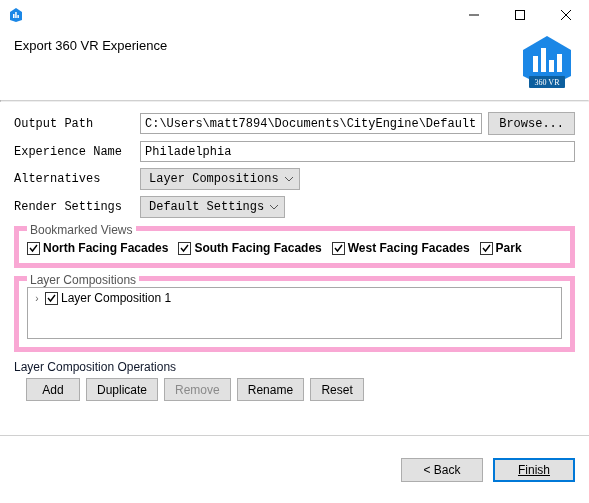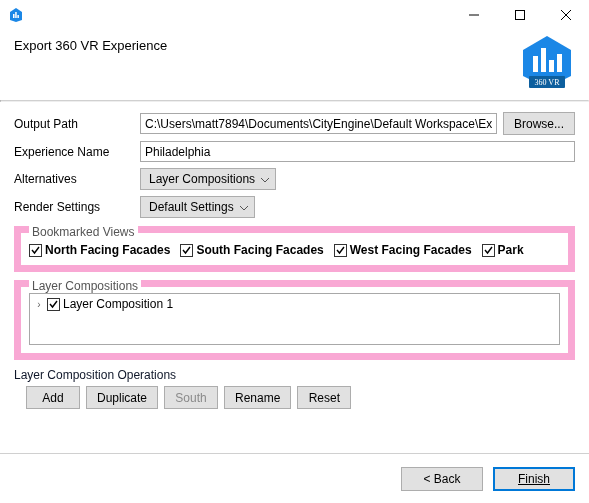--- a/index.html
+++ b/index.html
@@ -54,20 +54,21 @@
     border-top: 1px solid #d0d0d0;
     margin: 0;
   }
   .content {
     padding: 10px 14px 0 14px;
   }
   .row {
     display: flex;
     align-items: center;
     margin-bottom: 6px;
+    font-family: Liberation Mono, monospace;
   }
   .row-label {
     width: 126px;
     flex: 0 0 126px;
   }
   .text-input {
     flex: 1;
     height: 21px;
     border: 1px solid #a8a8a8;
     padding: 0 4px;
@@ -103,21 +104,21 @@
     padding: 0 6px 0 8px;
     display: inline-flex;
     align-items: center;
     gap: 6px;
     cursor:pointer;
   }
   .chev {
     display:inline-block;
   }
   .fieldset {
-    border: 7px solid #f9a8d4;
+    border: 5px solid #f9a8d4;
     margin: 8px 0 6px 0;
     padding: 6px 8px 8px 8px;
     position: relative;
   }
   .fieldset-legend {
     position: absolute;
     top: -8px;
     left: 8px;
     background: #fff;
     padding: 0 3px;
@@ -169,21 +170,21 @@
   }
   .ops-row {
     display:flex;
     gap:6px;
     padding-left:12px;
   }
   .ops-row .btn { min-width: 54px; }
   .footer {
     position:absolute;
     bottom:0; left:0; right:0;
-    height: 50px;
+    height: 68px;
     display:flex;
     align-items:center;
     justify-content:flex-end;
     gap:10px;
     padding: 0 14px;
     border-top:1px solid #d0d0d0;
     background:#fff;
   }
   .footer .btn {
     min-width: 82px;
@@ -326,21 +327,21 @@
           </span>
         <span>Layer Composition 1</span>
       </div>
     </div>
   </div>
 
   <div class="ops-label">Layer Composition Operations</div>
   <div class="ops-row">
     <button class="btn">Add</button>
     <button class="btn">Duplicate</button>
-    <button class="btn disabled">South</button>
+    <button class="btn disabled">Remove</button>
     <button class="btn">Rename</button>
     <button class="btn">Reset</button>
   </div>
 
 </div>
 
 <div class="footer">
   <button class="btn">&lt; Back</button>
   <button class="btn primary">
       <span style="text-decoration:underline">Finish</span>

